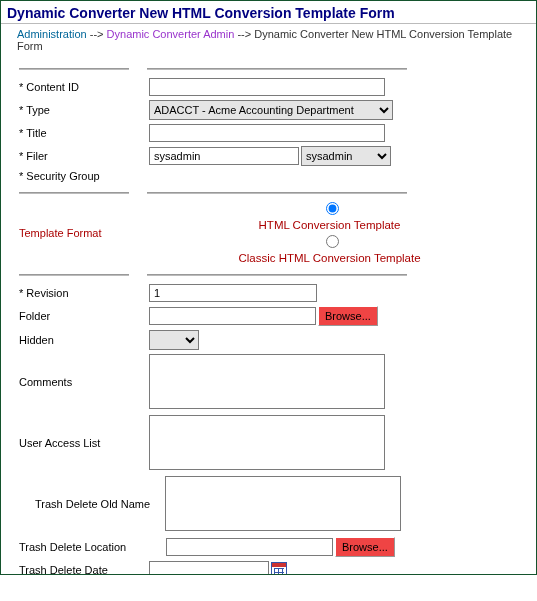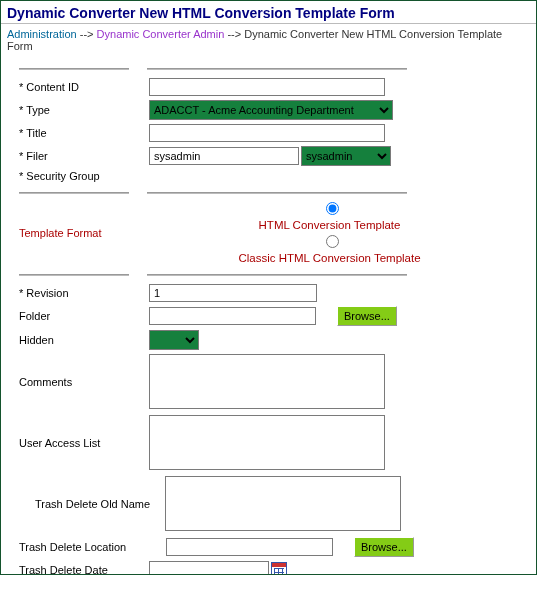--- a/index.html
+++ b/index.html
@@ -18,21 +18,21 @@
     position: relative;
   }
   .page-title {
     font-size: 14px;
     font-weight: bold;
     color: #000080;
     padding: 4px 6px 2px 6px;
     border-bottom: 1px solid #bbb;
   }
   .breadcrumb {
-    padding: 4px 6px 6px 6px;
+    padding: 4px 6px 6px 16px;
     font-size: 11px;
     color: #333;
   }
   .breadcrumb a.admin { color: #006699; text-decoration: none; }
   .breadcrumb a.adminlink { color: #9933cc; text-decoration: none; }
   .breadcrumb .sep { color: #333; }
   .form-area {
     padding: 0 18px 10px 18px;
   }
   .row {
@@ -74,40 +74,39 @@
     height: 18px;
     padding: 1px 4px;
     border: 1px solid #7a7a7a;
     background: #fff;
   }
   select {
     font-family: Arial, Helvetica, sans-serif;
     font-size: 11px;
     height: 20px;
     border: 1px solid #7a7a7a;
-    background: #15803d;
+    background: #e5e5e5;
   }
   textarea {
     font-family: Arial, Helvetica, sans-serif;
     font-size: 11px;
     border: 1px solid #7a7a7a;
     background: #fff;
     resize: none;
   }
   .btn {
     font-family: Arial, Helvetica, sans-serif;
     font-size: 11px;
     height: 20px;
     padding: 0 6px;
-    background: #84cc16;
+    background: #ef4444;
     border: 1px solid #999;
     border-top-color: #fff;
     border-left-color: #fff;
     cursor: pointer;
-    margin-left: 19px;
   }
   .radio-row {
     display: flex;
     align-items: center;
     gap: 4px;
     color: #aa0000;
     font-size: 11.5px;
     flex-direction: column;
   }
   .radio-row input { margin: 0 2px 0 0; }

